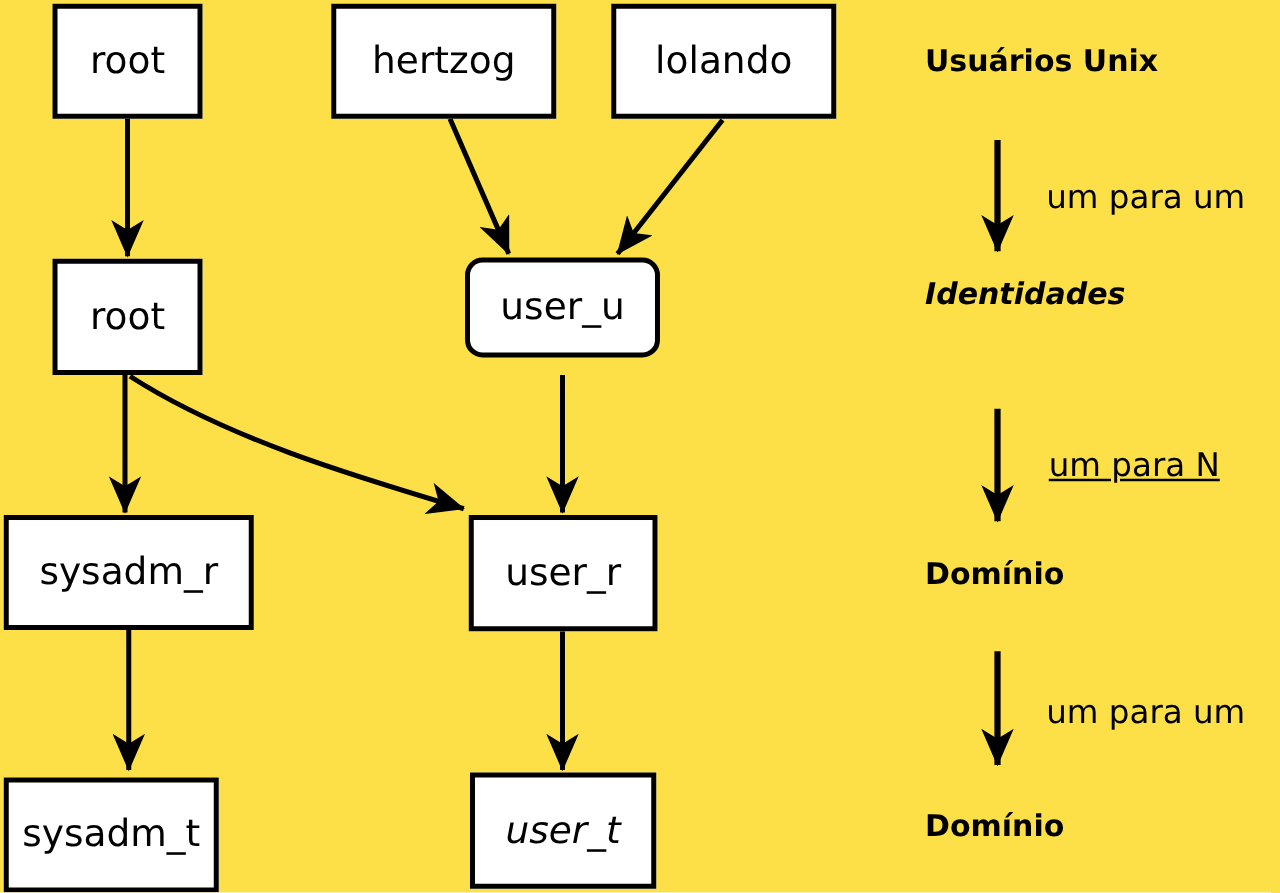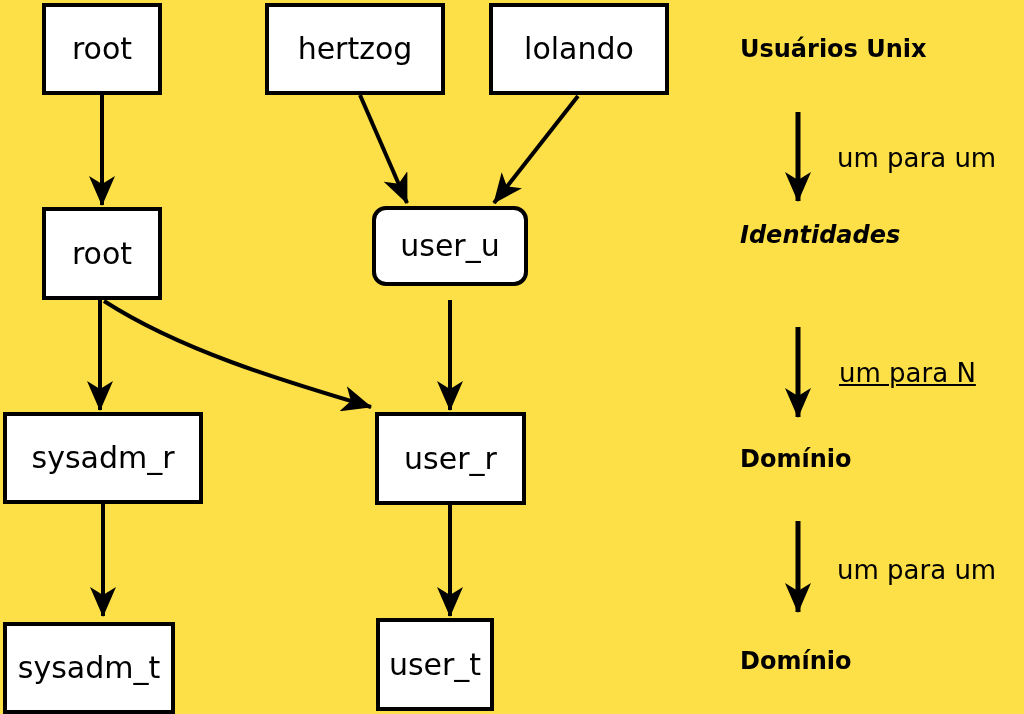--- a/index.html
+++ b/index.html
@@ -40,21 +40,21 @@
   .node.unix-hertzog  { left: 265px; top: 3px;   width: 180px; height: 92px; }
   .node.unix-lolando  { left: 489px; top: 3px;   width: 180px; height: 92px; }
   
   .node.selinux-root    { left: 42px;  top: 207px; width: 120px; height: 93px; }
   .node.selinux-user-u  { left: 372px; top: 206px; width: 156px; height: 80px; border-radius: 14px; }
   
   .node.role-sysadm-r { left: 3px;   top: 412px; width: 200px; height: 92px; }
   .node.role-user-r   { left: 375px; top: 412px; width: 151px; height: 93px; }
   
   .node.domain-sysadm-t { left: 3px;   top: 622px; width: 172px; height: 92px; }
-  .node.domain-user-t   { left: 376px; top: 618px; width: 118px; height: 93px; }
+  .node.domain-user-t   { left: 376px; top: 618px; width: 149px; height: 93px; font-style: italic; }
 
   .legend-label {
     position: absolute;
     font-weight: bold;
     font-size: 24px;
     line-height: 39px;
     white-space: nowrap;
   }
   .legend-label.level1 { left: 740px; top: 30px;  }
   .legend-label.level2 { left: 740px; top: 216px; font-style: italic; }

